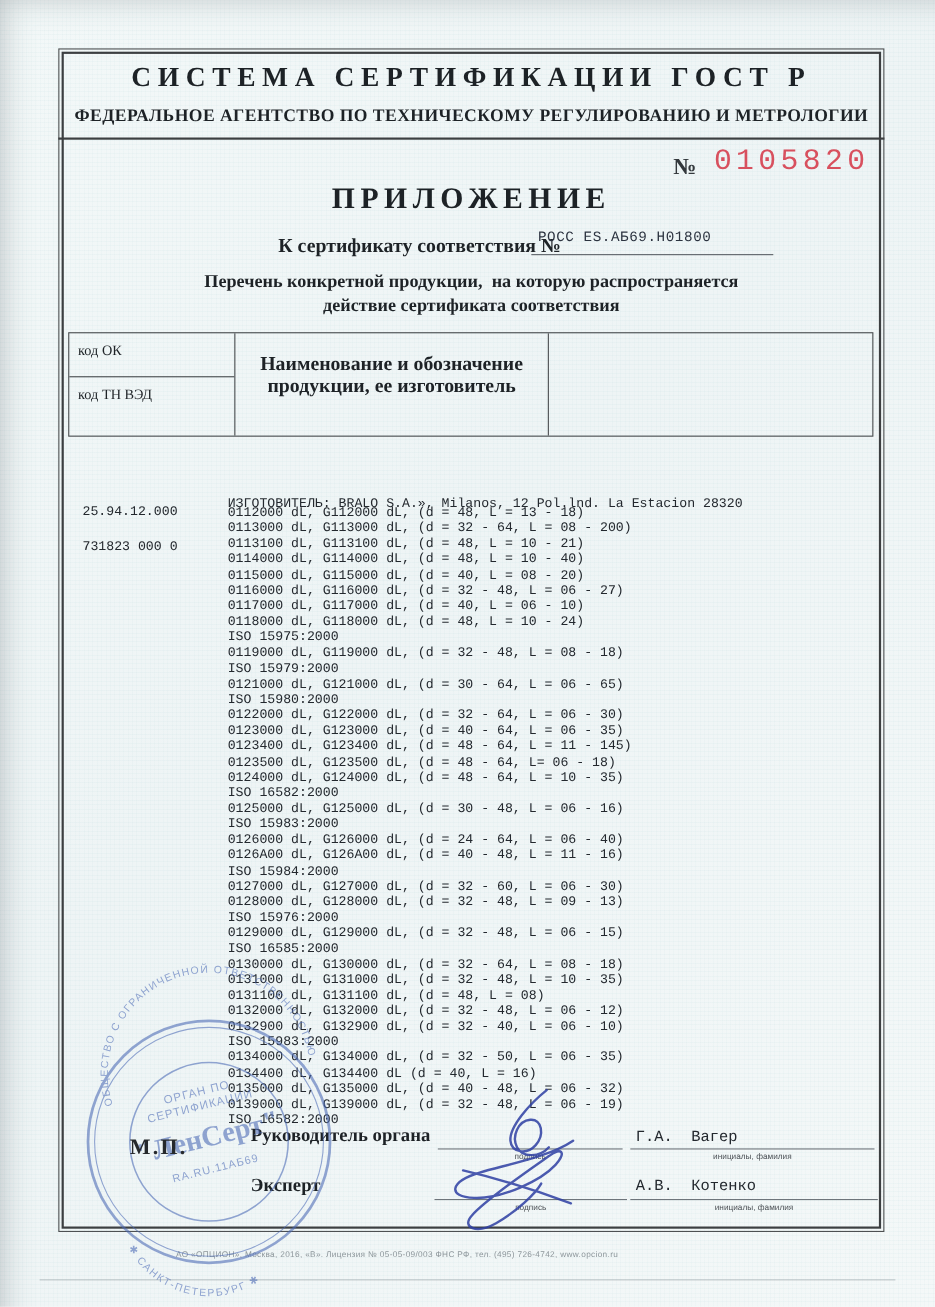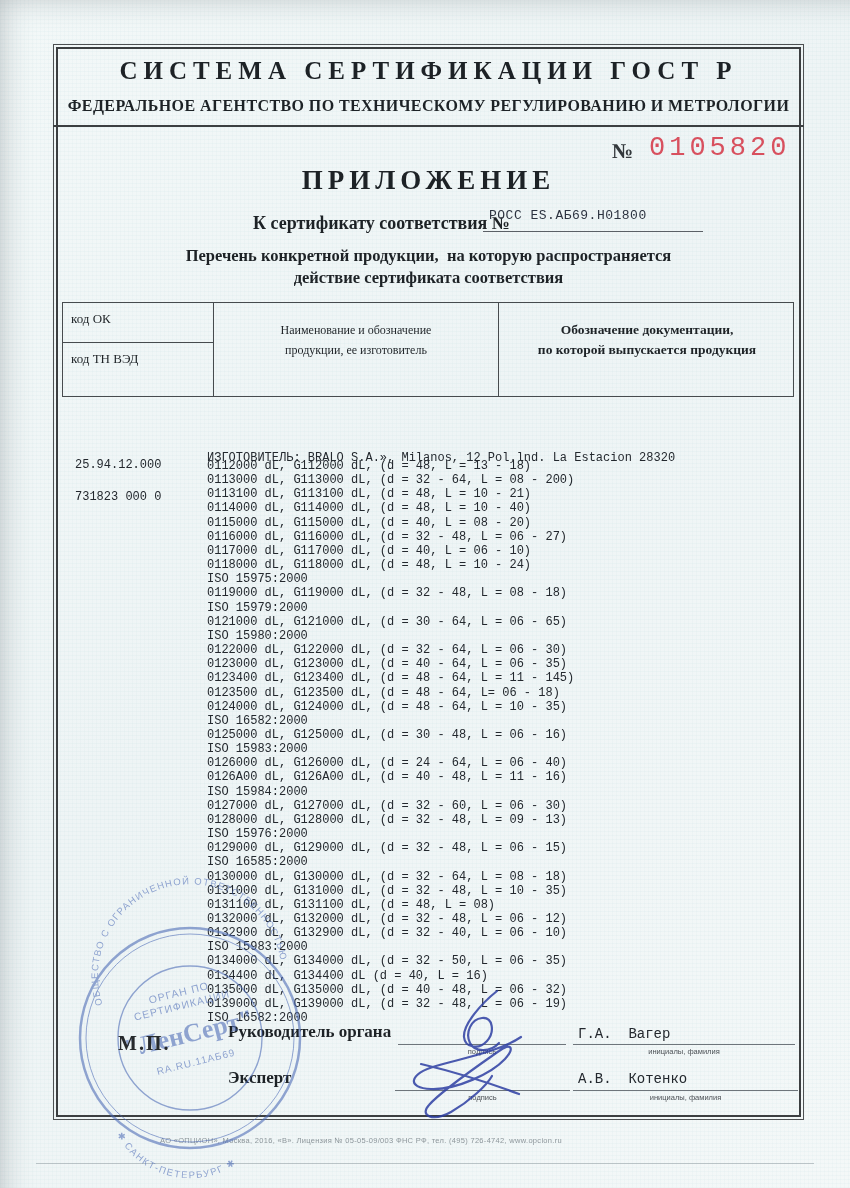--- a/index.html
+++ b/index.html
@@ -42,21 +42,21 @@
   .subtitle1 { top:246px; } .subtitle2 { top:268px; }
 
   
   .spec-table { left:62px; top:302px; width:732px; height:95px; border:1px solid #474b4e; }
   .spec-v1 { position:absolute; left:150px; top:0; width:1px; height:100%; background:#474b4e; }
   .spec-v2 { position:absolute; left:435px; top:0; width:1px; height:100%; background:#474b4e; }
   .spec-h1 { position:absolute; left:0; top:39px; width:150px; height:1px; background:#474b4e; }
   .spec-cell { position:absolute; font-size:13px; color:#1d2226; }
   .cell-ok   { left:8px; top:8px; }
   .cell-tnved{ left:8px; top:48px; }
-  .cell-mid  { left:151px; width:284px; top:17px; text-align:center; line-height:20px; font-weight:normal; font-size:12px; }
+  .cell-mid  { left:151px; width:284px; top:17px; text-align:center; line-height:20px; font-weight:bold; font-size:18px; }
   .cell-right{ left:436px; width:296px; top:17px; text-align:center; line-height:20px; font-weight:bold; font-size:13.5px; }
 
   .mono { font-family:Liberation Mono, monospace; color:#23282e; white-space:pre; }
   .manufacturer { left:207px; top:416px; font-size:12px; line-height:17px; }
   .code-ok    { left:75px; top:458px; font-size:12px; }
   .code-tnved { left:75px; top:490px; font-size:12px; }
   .products   { left:207px; top:459px; font-size:12px; line-height:14.15px; }
 
   .mp { left:118px; top:1032px; font-size:20px; letter-spacing:2px; color:#26292c; font-weight:bold; z-index:4; }
 
@@ -110,24 +110,20 @@
   <div class="abs spec-table">
     <div class="spec-v1"></div>
     <div class="spec-v2"></div>
     <div class="spec-h1"></div>
     <div class="spec-cell cell-ok">код ОК</div>
     <div class="spec-cell cell-tnved">код ТН ВЭД</div>
     <div class="spec-cell cell-mid">
       <div>Наименование и обозначение</div>
       <div>продукции, ее изготовитель</div>
     </div>
-    <div class="spec-cell cell-right">
-      <div>Обозначение документации,</div>
-      <div>по которой выпускается продукция</div>
-    </div>
   </div>
 
   <div class="abs mono manufacturer">
     <div>ИЗГОТОВИТЕЛЬ: BRALO S.A.», Milanos, 12 Pol.lnd. La Estacion 28320</div>
   </div>
 
   <div class="abs mono code-ok">25.94.12.000</div>
   <div class="abs mono code-tnved">731823 000 0</div>
 
   <div class="abs mono products"><div>0112000 dL, G112000 dL, (d = 48, L = 13 - 18)</div><div>0113000 dL, G113000 dL, (d = 32 - 64, L = 08 - 200)</div><div>0113100 dL, G113100 dL, (d = 48, L = 10 - 21)</div><div>0114000 dL, G114000 dL, (d = 48, L = 10 - 40)</div><div>0115000 dL, G115000 dL, (d = 40, L = 08 - 20)</div><div>0116000 dL, G116000 dL, (d = 32 - 48, L = 06 - 27)</div><div>0117000 dL, G117000 dL, (d = 40, L = 06 - 10)</div><div>0118000 dL, G118000 dL, (d = 48, L = 10 - 24)</div><div>ISO 15975:2000</div><div>0119000 dL, G119000 dL, (d = 32 - 48, L = 08 - 18)</div><div>ISO 15979:2000</div><div>0121000 dL, G121000 dL, (d = 30 - 64, L = 06 - 65)</div><div>ISO 15980:2000</div><div>0122000 dL, G122000 dL, (d = 32 - 64, L = 06 - 30)</div><div>0123000 dL, G123000 dL, (d = 40 - 64, L = 06 - 35)</div><div>0123400 dL, G123400 dL, (d = 48 - 64, L = 11 - 145)</div><div>0123500 dL, G123500 dL, (d = 48 - 64, L= 06 - 18)</div><div>0124000 dL, G124000 dL, (d = 48 - 64, L = 10 - 35)</div><div>ISO 16582:2000</div><div>0125000 dL, G125000 dL, (d = 30 - 48, L = 06 - 16)</div><div>ISO 15983:2000</div><div>0126000 dL, G126000 dL, (d = 24 - 64, L = 06 - 40)</div><div>0126A00 dL, G126A00 dL, (d = 40 - 48, L = 11 - 16)</div><div>ISO 15984:2000</div><div>0127000 dL, G127000 dL, (d = 32 - 60, L = 06 - 30)</div><div>0128000 dL, G128000 dL, (d = 32 - 48, L = 09 - 13)</div><div>ISO 15976:2000</div><div>0129000 dL, G129000 dL, (d = 32 - 48, L = 06 - 15)</div><div>ISO 16585:2000</div><div>0130000 dL, G130000 dL, (d = 32 - 64, L = 08 - 18)</div><div>0131000 dL, G131000 dL, (d = 32 - 48, L = 10 - 35)</div><div>0131100 dL, G131100 dL, (d = 48, L = 08)</div><div>0132000 dL, G132000 dL, (d = 32 - 48, L = 06 - 12)</div><div>0132900 dL, G132900 dL, (d = 32 - 40, L = 06 - 10)</div><div>ISO 15983:2000</div><div>0134000 dL, G134000 dL, (d = 32 - 50, L = 06 - 35)</div><div>0134400 dL, G134400 dL (d = 40, L = 16)</div><div>0135000 dL, G135000 dL, (d = 40 - 48, L = 06 - 32)</div><div>0139000 dL, G139000 dL, (d = 32 - 48, L = 06 - 19)</div><div>ISO 16582:2000</div></div>

